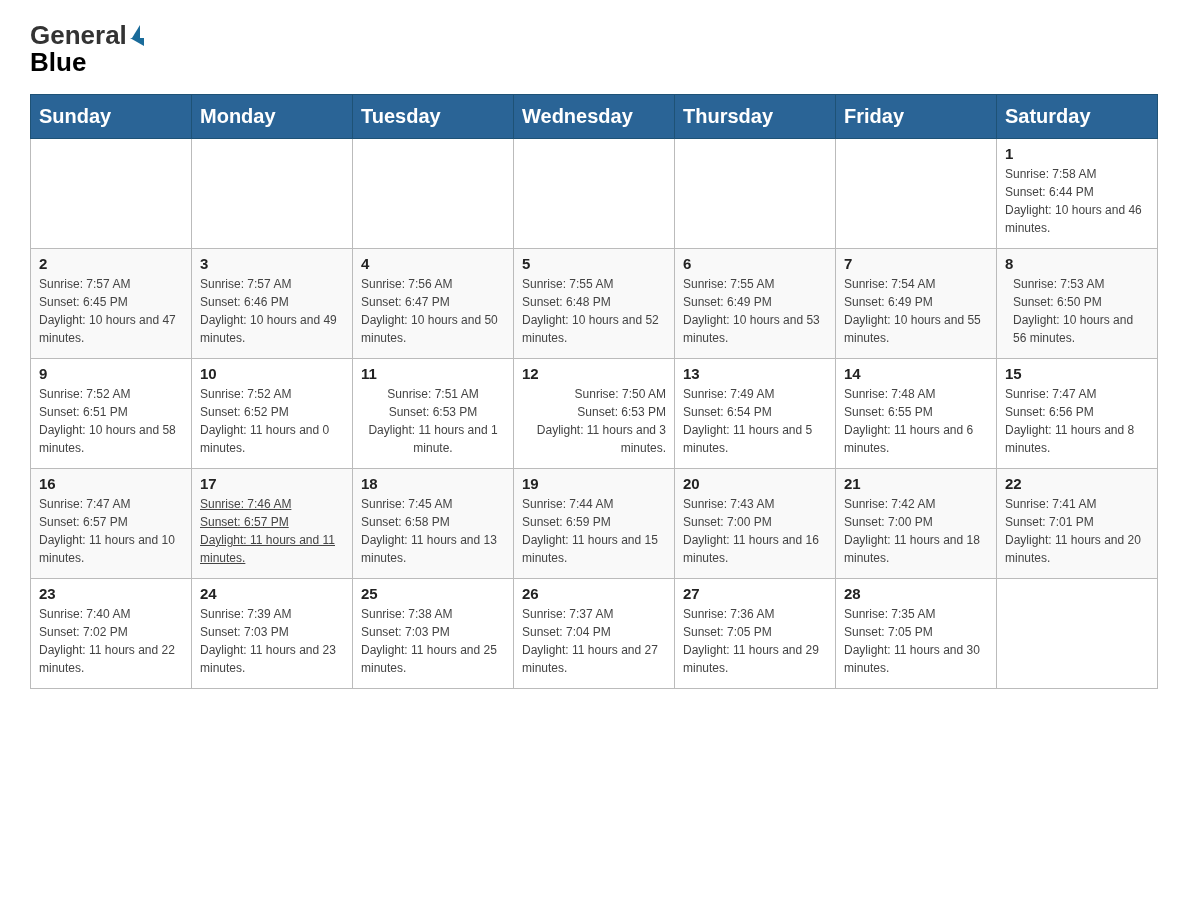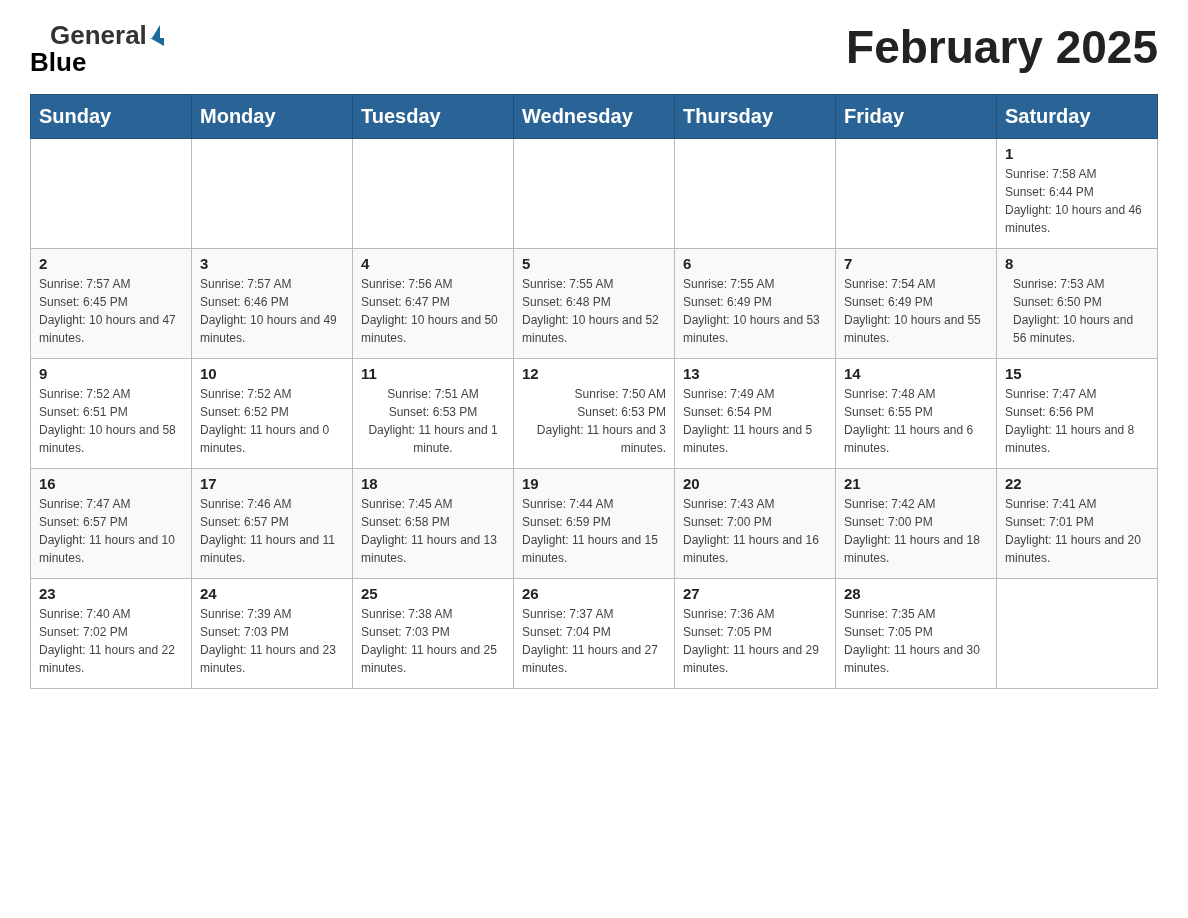--- a/index.html
+++ b/index.html
@@ -91,32 +91,31 @@
     .week-row td {
       height: 110px;
     }
   </style>
 </head>
 <body>
 
 <div class="header">
   <div class="logo">
     <div style="display:flex; flex-direction:column; align-items:flex-start;">
-      <div style="display:flex; align-items:flex-end;margin-left:20px;">
+      <div style="display:flex; align-items:flex-end;">
         <span class="logo-text-general">General</span>
         <div style="display:inline-flex; flex-direction:column; margin-left:3px; align-self:center;">
           <div style="width:0;height:0;border-left:8px solid transparent;border-right:0px solid transparent;border-bottom:13px solid #1a6b9a;margin-left:2px;"></div>
           <div style="width:0;height:0;border-left:14px solid transparent;border-right:0px solid transparent;border-top:8px solid #1a6b9a;"></div>
         </div>
       </div>
       <span class="logo-blue">Blue</span>
     </div>
   </div>
   <div class="title-area">
-    <div class="calendar-title">February 2025</div>
   </div>
 </div>
 
 <table class="calendar">
   <thead>
     <tr>
       <th>Sunday</th>
       <th>Monday</th>
       <th>Tuesday</th>
       <th>Wednesday</th>
@@ -230,21 +229,21 @@
       </tr>
       <tr class="week-row">
         <td>
           <span class="day-number">16</span>
           <div class="day-info" style="white-space: pre-line;">Sunrise: 7:47 AM
 Sunset: 6:57 PM
 Daylight: 11 hours and 10 minutes.</div>
         </td>
         <td>
           <span class="day-number">17</span>
-          <div class="day-info" style="white-space: pre-line;">Sunrise: 7:46 AM
+          <div class="day-info" style="white-space: pre-line; text-decoration: underline;">Sunrise: 7:46 AM
 Sunset: 6:57 PM
 Daylight: 11 hours and 11 minutes.</div>
         </td>
         <td>
           <span class="day-number">18</span>
           <div class="day-info" style="white-space: pre-line;">Sunrise: 7:45 AM
 Sunset: 6:58 PM
 Daylight: 11 hours and 13 minutes.</div>
         </td>
         <td>

